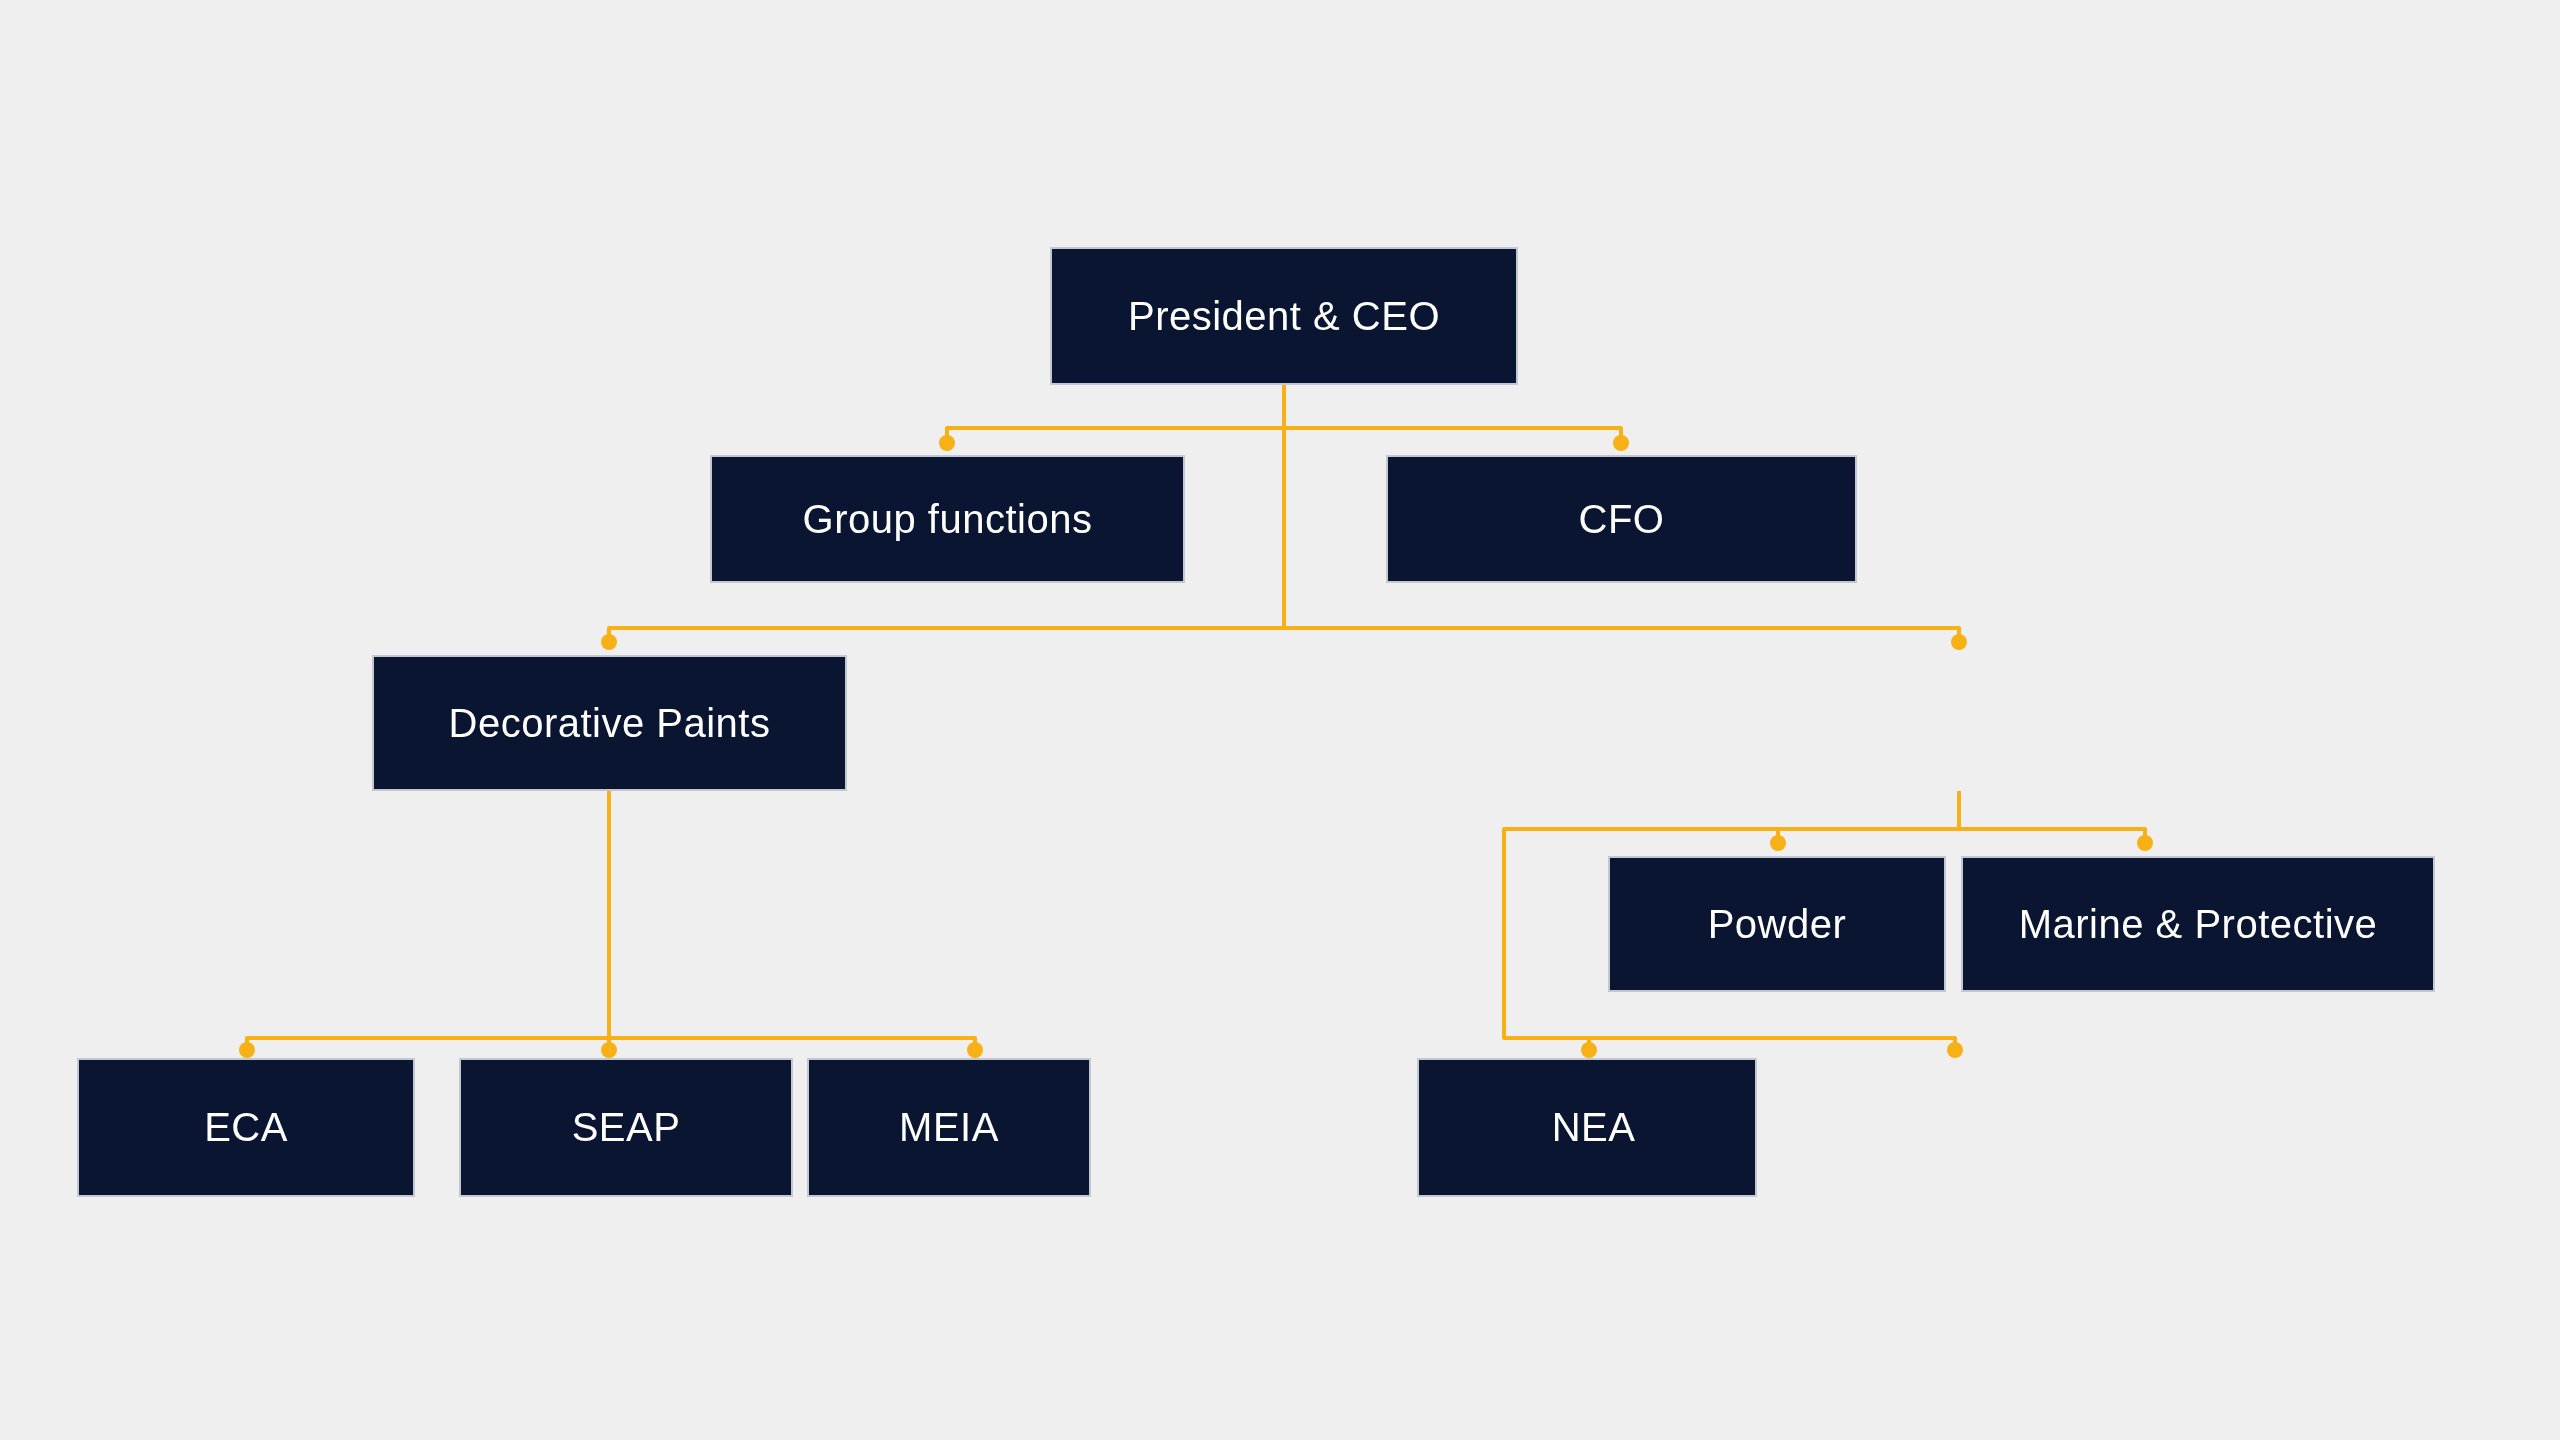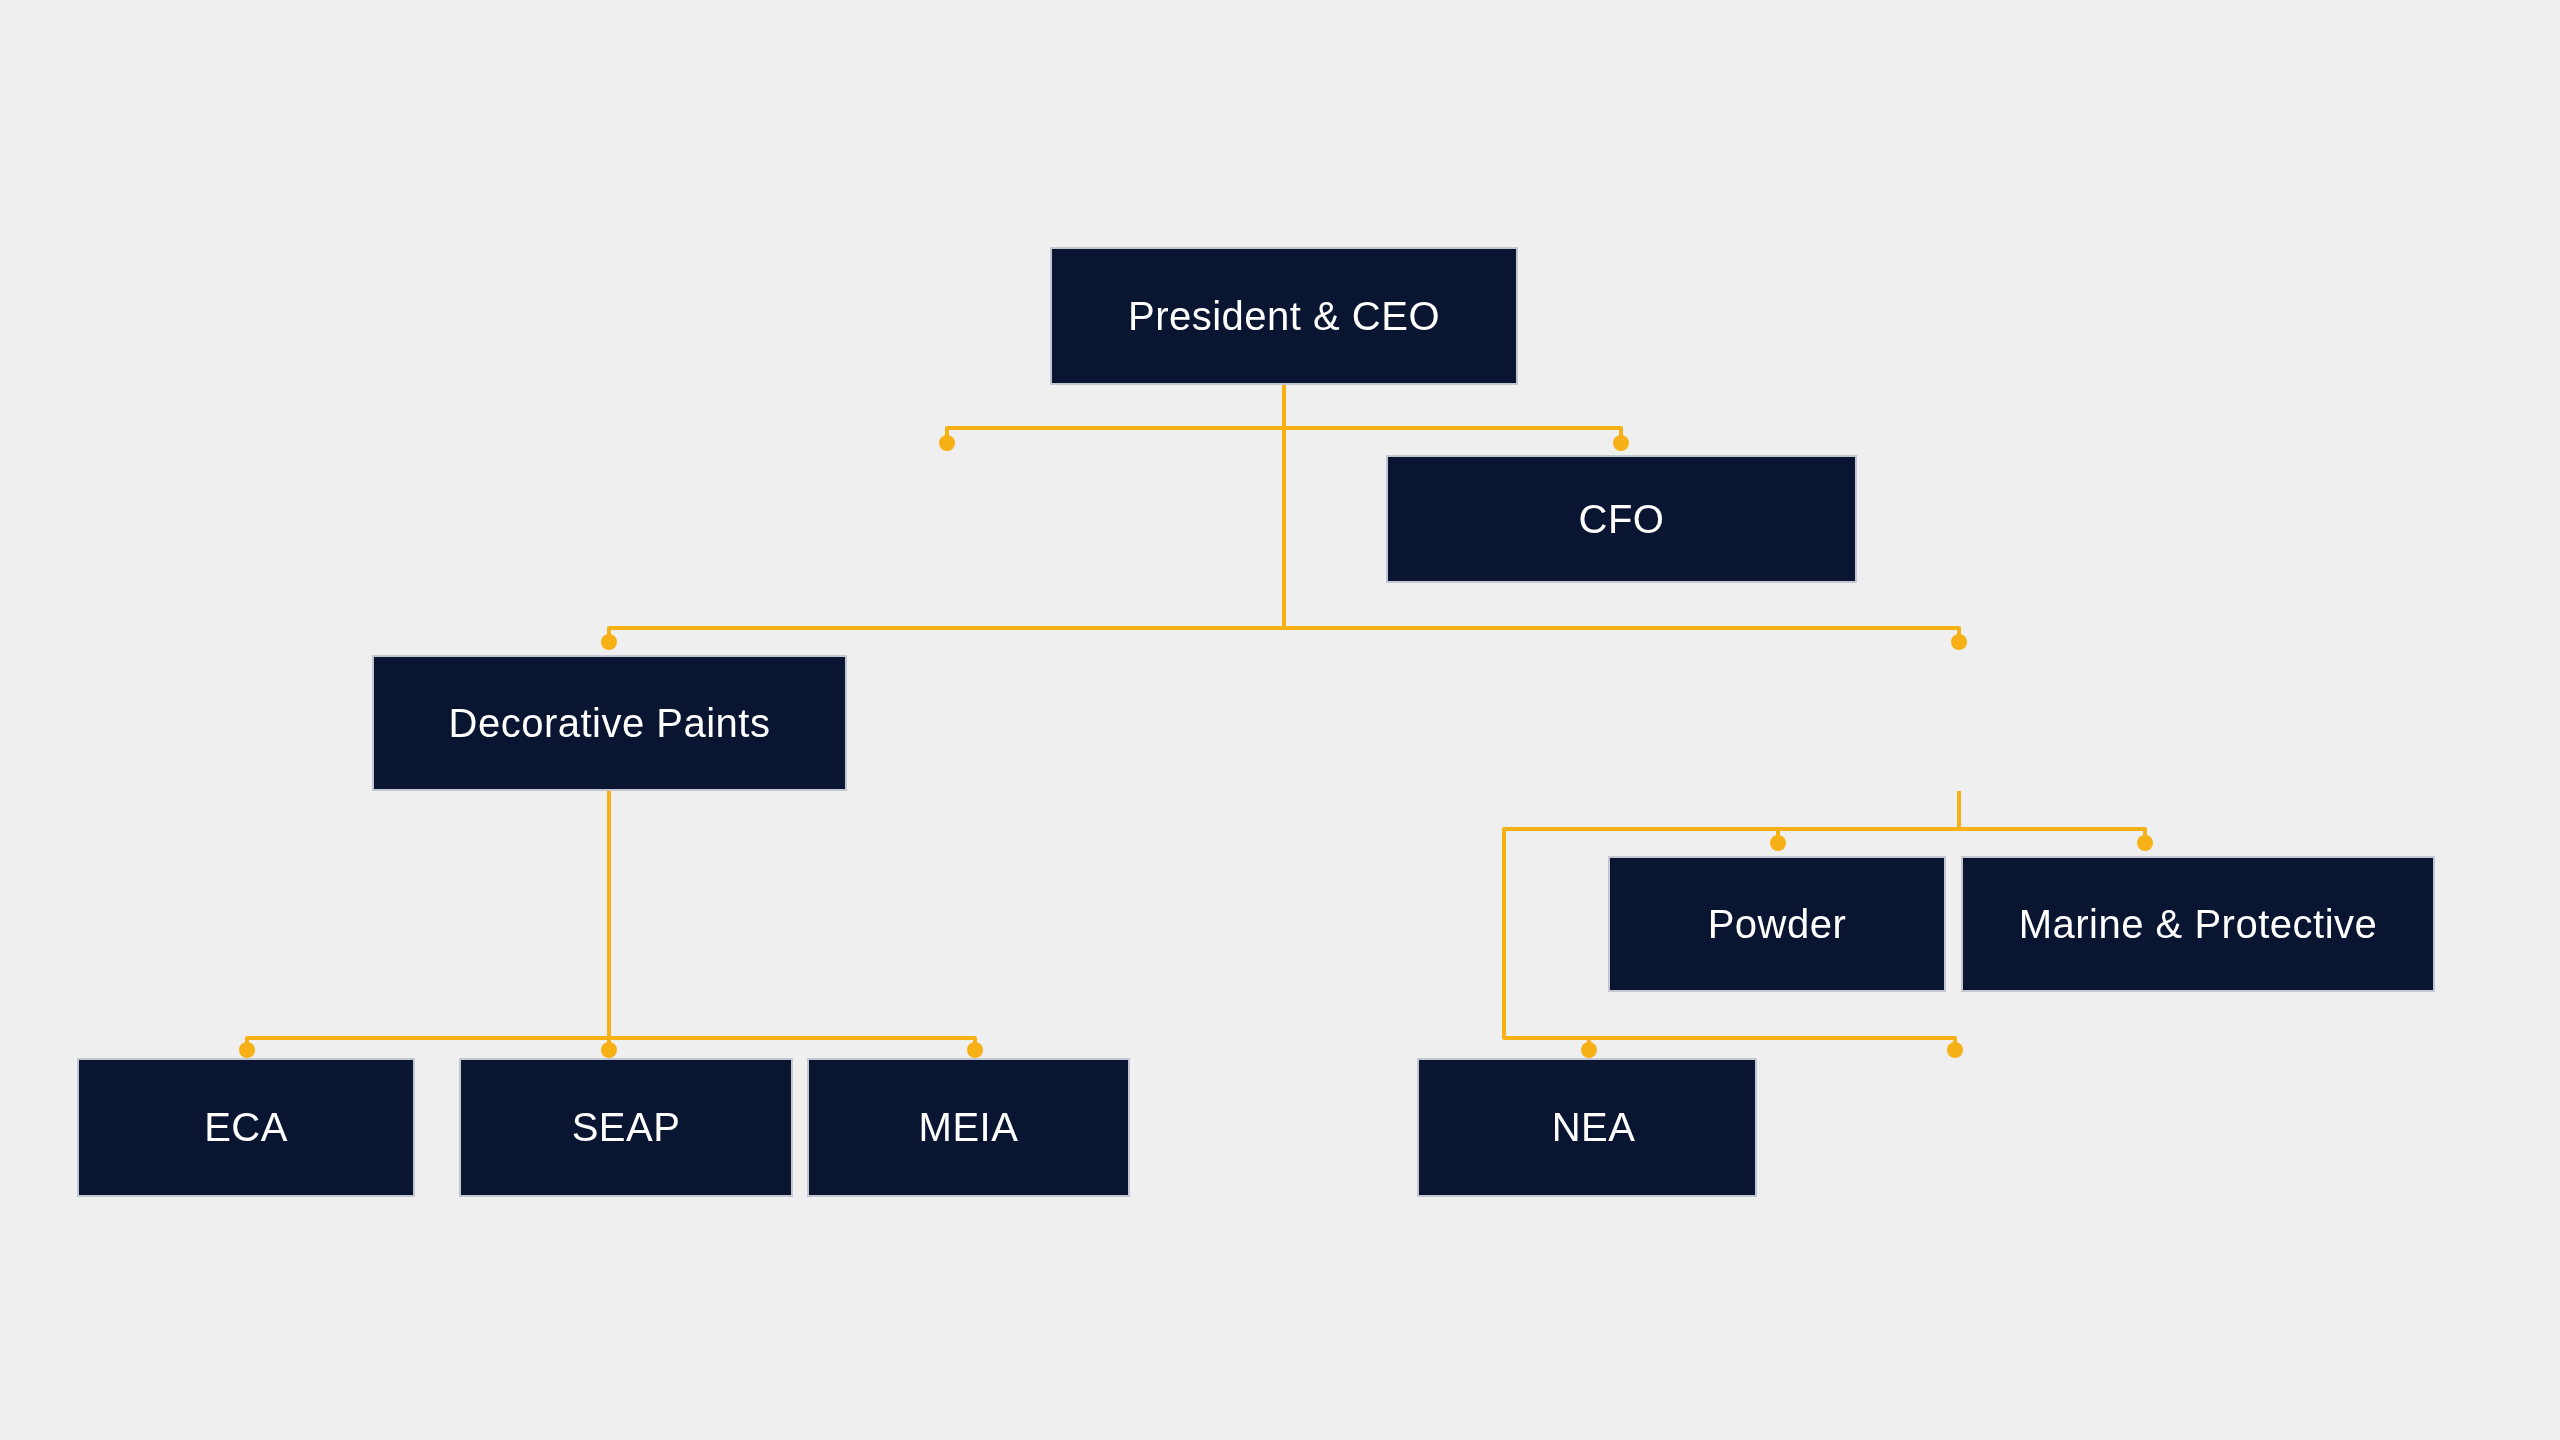--- a/index.html
+++ b/index.html
@@ -81,20 +81,23 @@
     <circle class="dot" cx="609" cy="1050" r="8"></circle>
     <circle class="dot" cx="975" cy="1050" r="8"></circle>
     <circle class="dot" cx="1589" cy="1050" r="8"></circle>
     <circle class="dot" cx="1955" cy="1050" r="8"></circle>
   </svg>
 
   <div class="node" style="left:1050px; top:247px; width:468px; height:138px;">
     <span>President &amp; CEO</span>
   </div>
 
+  <div class="node" style="left:710px; top:455px; width:475px; height:128px;">
+    <span>Group functions</span>
+  </div>
 
   <div class="node" style="left:1386px; top:455px; width:471px; height:128px;">
     <span>CFO</span>
   </div>
 
   <div class="node" style="left:372px; top:655px; width:475px; height:136px;">
     <span>Decorative Paints</span>
   </div>
 
 
@@ -107,21 +110,21 @@
   </div>
 
   <div class="node" style="left:77px; top:1058px; width:338px; height:139px;">
     <span>ECA</span>
   </div>
 
   <div class="node" style="left:443px; top:1058px; width:334px; height:139px;margin-left:16px;">
     <span>SEAP</span>
   </div>
 
-  <div class="node" style="left:807px; top:1058px; width:323px; height:139px;">
+  <div class="node" style="left:807px; top:1058px; width:284px; height:139px;">
     <span>MEIA</span>
   </div>
 
   <div class="node" style="left:1417px; top:1058px; width:340px; height:139px;padding-left:13px;">
     <span>NEA</span>
   </div>
 
 
 </div>
 

